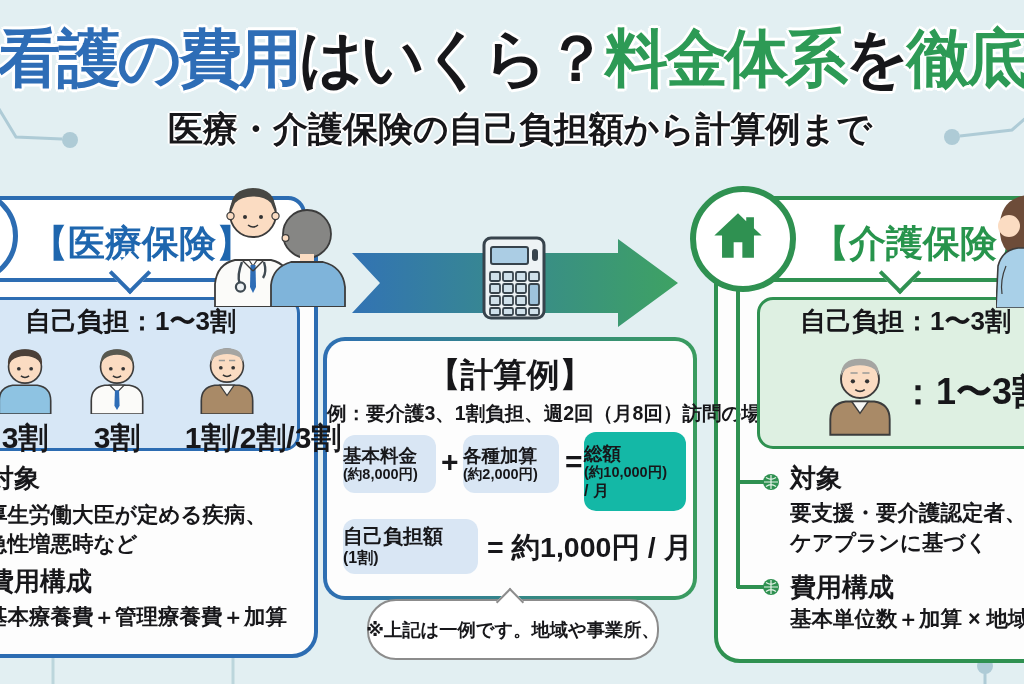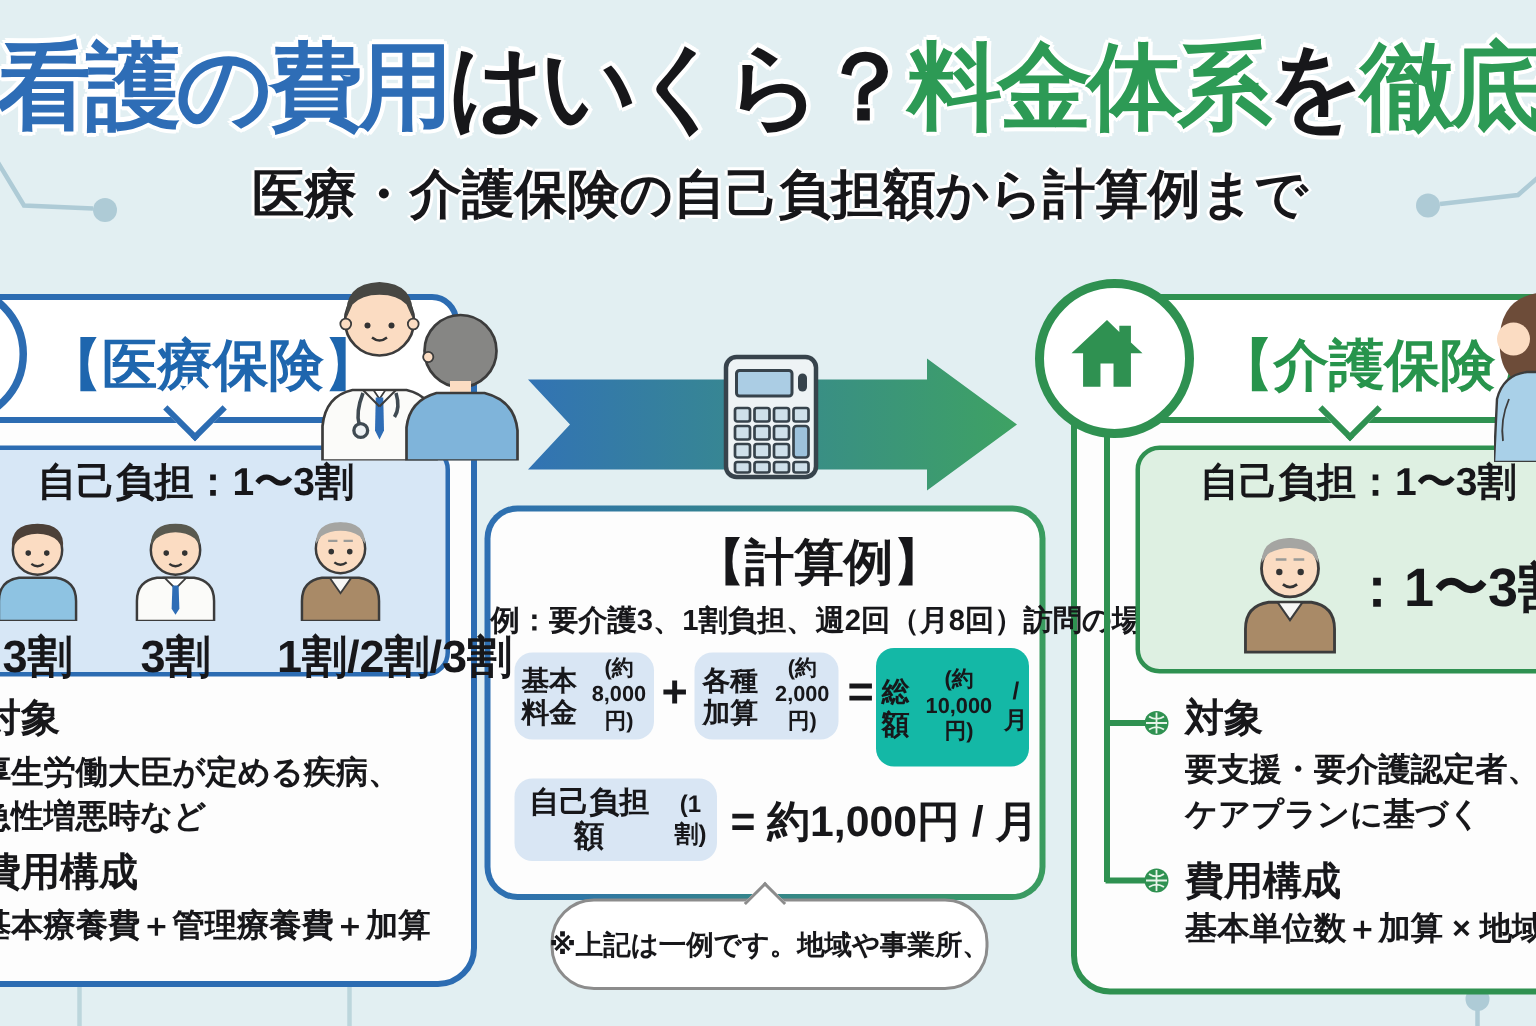--- a/index.html
+++ b/index.html
@@ -23,23 +23,23 @@
   .hdr-label{font-size:37px;font-weight:900;white-space:nowrap;}
   .copay-box{border-radius:16px;}
   .copay-title{font-size:26px;font-weight:900;white-space:nowrap;}
   .sec-head{font-size:26px;font-weight:900;white-space:nowrap;}
   .sec-line{font-size:21.5px;font-weight:800;white-space:nowrap;}
   .p-label{font-size:30px;font-weight:900;white-space:nowrap;}
   
   .calc-wrap{left:323px;top:337px;width:374px;height:263px;border-radius:22px;
     background:linear-gradient(90deg,#2e6fb3,#3a9c5f);padding:4px;box-sizing:border-box;z-index:2;}
   .calc-inner{position:relative;width:100%;height:100%;background:#fdfdfd;border-radius:18px;}
-  .calc-title{top:12px;left:0;width:100%;text-align:center;font-size:33px;font-weight:900;margin-left:36px;}
+  .calc-title{top:12px;left:0;width:100%;text-align:center;font-size:33px;font-weight:900;}
   .calc-example{top:59px;left:0;width:100%;text-align:center;font-size:19.5px;font-weight:800;white-space:nowrap;}
-  .f-box{border-radius:12px;display:flex;flex-direction:row;align-items:center;justify-content:center;text-align:center;}
+  .f-box{border-radius:12px;display:flex;flex-direction:column;align-items:flex-start;justify-content:center;text-align:center;}
   .f-blue{background:#d9e6f4;}
   .f-green{background:#14b8a6;}
   .f-lbl{font-size:18.5px;font-weight:900;line-height:1.15;}
   .f-val{font-size:14.5px;font-weight:800;line-height:1.2;}
   .f-op{font-size:30px;font-weight:900;}
   .f-res{font-size:28.5px;font-weight:900;white-space:nowrap;}
   
   .note{left:367px;top:599px;width:288px;height:57px;background:#fff;border:2.5px solid #8c8c8c;
     border-radius:29px;z-index:4;display:flex;flex-direction:column;align-items:center;justify-content:center;}
   .note div{font-size:18.3px;font-weight:900;line-height:23px;white-space:nowrap;}

